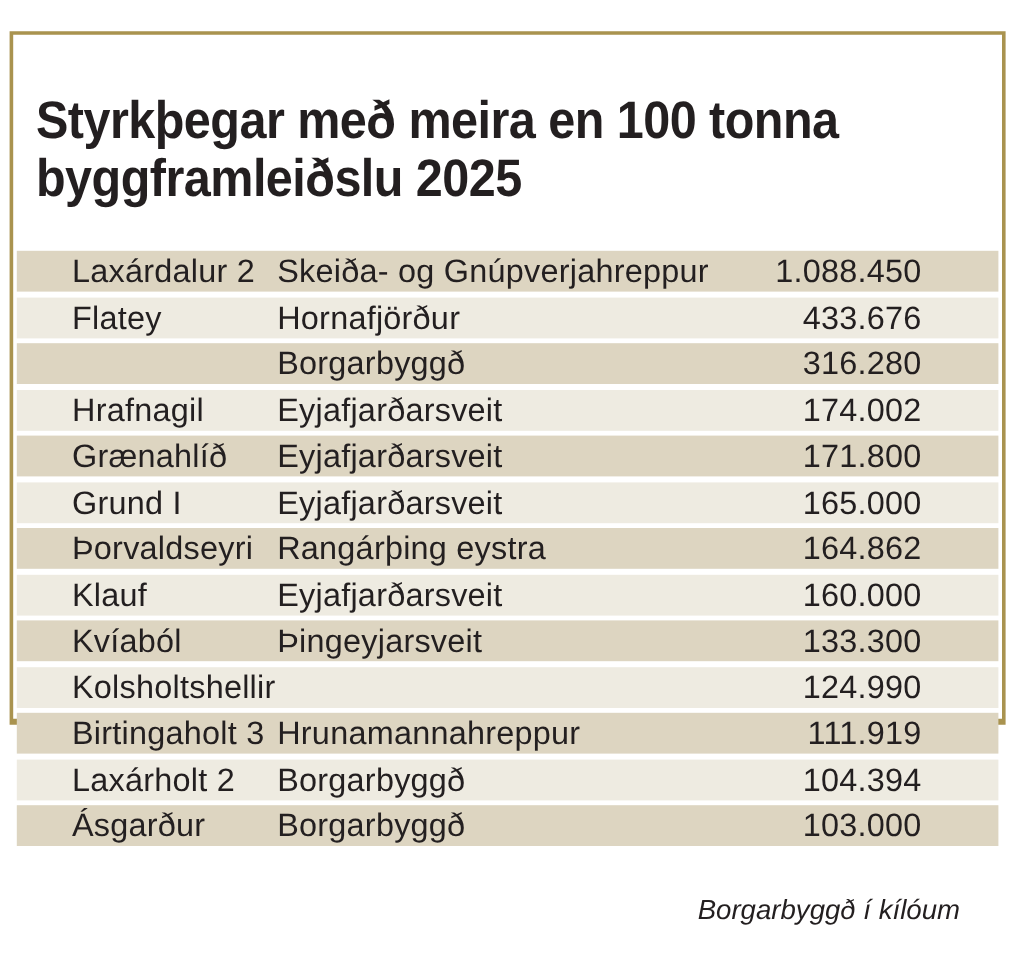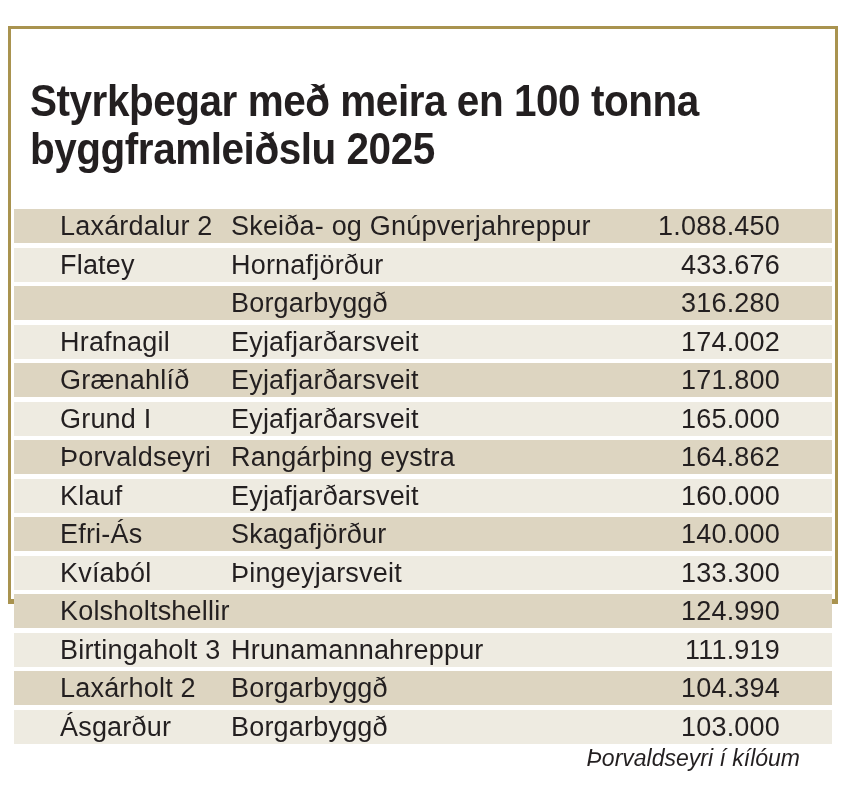--- a/index.html
+++ b/index.html
@@ -60,21 +60,21 @@
     position: absolute;
     top: 0;
     line-height: 34px;
     font-size: 27px;
     letter-spacing: 0.2px;
     white-space: nowrap;
     color: var(--text);
   }
   .cell.farm { left: 18px; margin-left: 28px; }
   .cell.muni { left: 217px; text-align: center; }
-  .cell.prod { right: 52px; margin-left: 25px; }
+  .cell.prod { right: 64px; margin-left: 25px; }
   .footnote {
     position: absolute;
     right: 35px;
     top: 714px;
     font-style: italic;
     font-size: 23px;
     line-height: 30px;
     color: var(--text);
     white-space: nowrap;
   }
@@ -124,25 +124,20 @@
         <span class="cell farm">Þorvaldseyri</span>
         <span class="cell muni">Rangárþing eystra</span>
         <span class="cell prod">164.862</span>
       </div>
       <div class="row">
         <span class="cell farm">Klauf</span>
         <span class="cell muni">Eyjafjarðarsveit</span>
         <span class="cell prod">160.000</span>
       </div>
       <div class="row">
-        <span class="cell farm">Efri-Ás</span>
-        <span class="cell muni">Skagafjörður</span>
-        <span class="cell prod">140.000</span>
-      </div>
-      <div class="row">
         <span class="cell farm">Kvíaból</span>
         <span class="cell muni">Þingeyjarsveit</span>
         <span class="cell prod">133.300</span>
       </div>
       <div class="row">
         <span class="cell farm">Kolsholtshellir</span>
         <span class="cell prod">124.990</span>
       </div>
       <div class="row">
         <span class="cell farm">Birtingaholt 3</span>
@@ -154,16 +149,16 @@
         <span class="cell muni">Borgarbyggð</span>
         <span class="cell prod">104.394</span>
       </div>
       <div class="row">
         <span class="cell farm">Ásgarður</span>
         <span class="cell muni">Borgarbyggð</span>
         <span class="cell prod">103.000</span>
       </div>
     </div>
 
-    <div class="footnote">Þorvaldseyri í kílóum</div>
+    <div class="footnote">Borgarbyggð í kílóum</div>
 
   </div>
 </div>
 
 </body></html>

